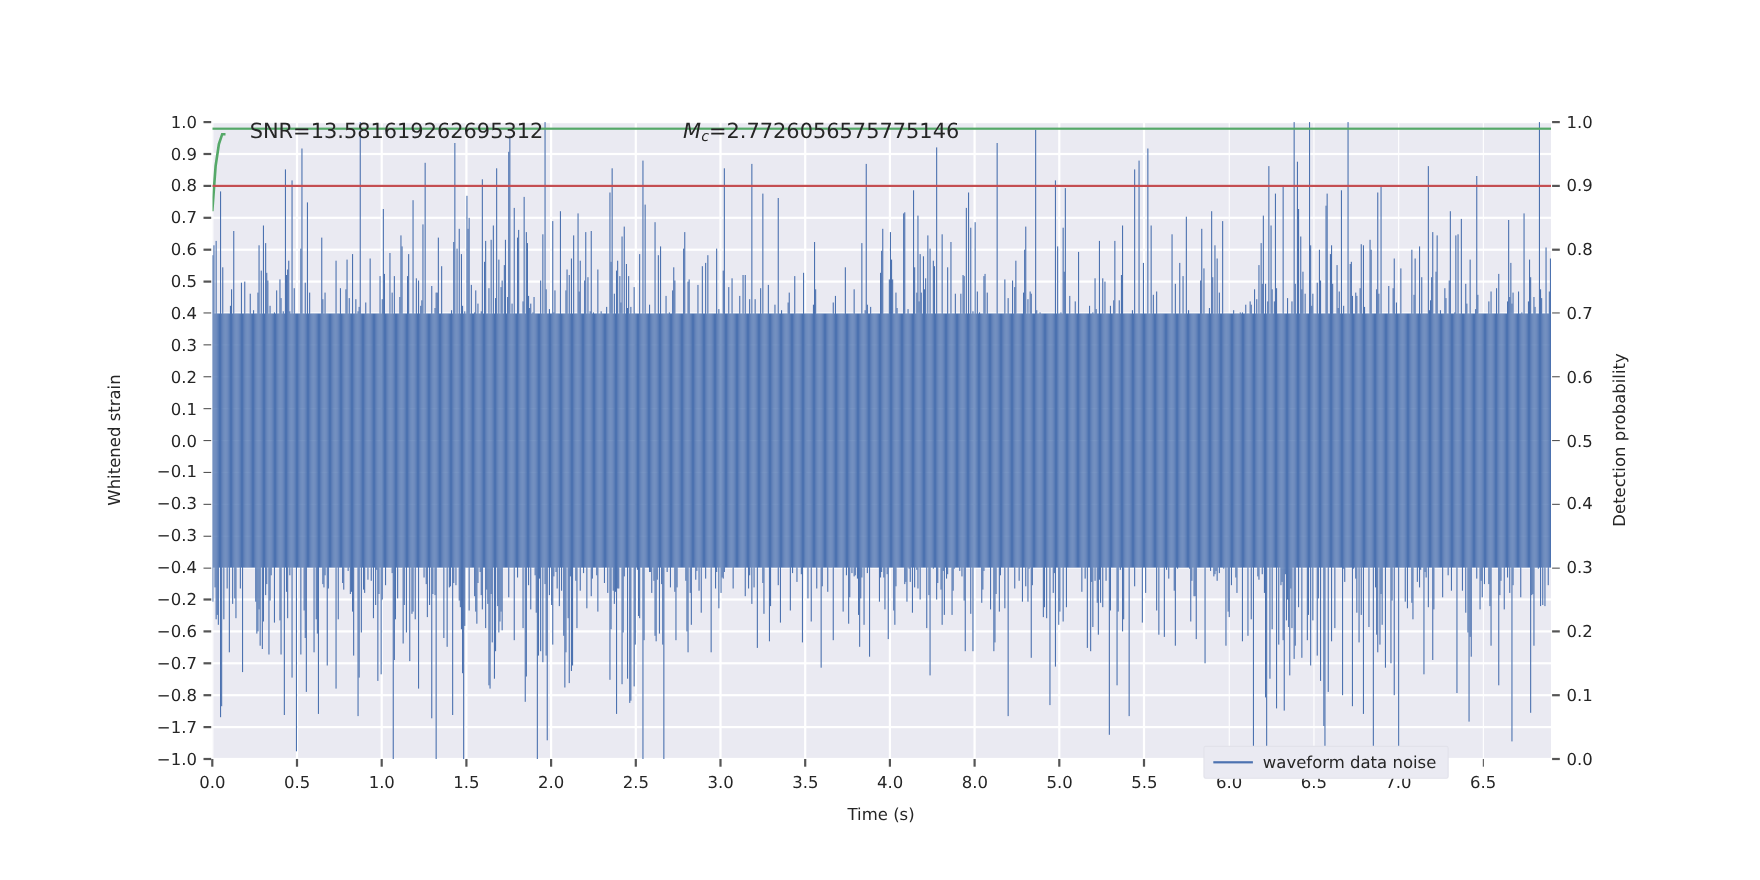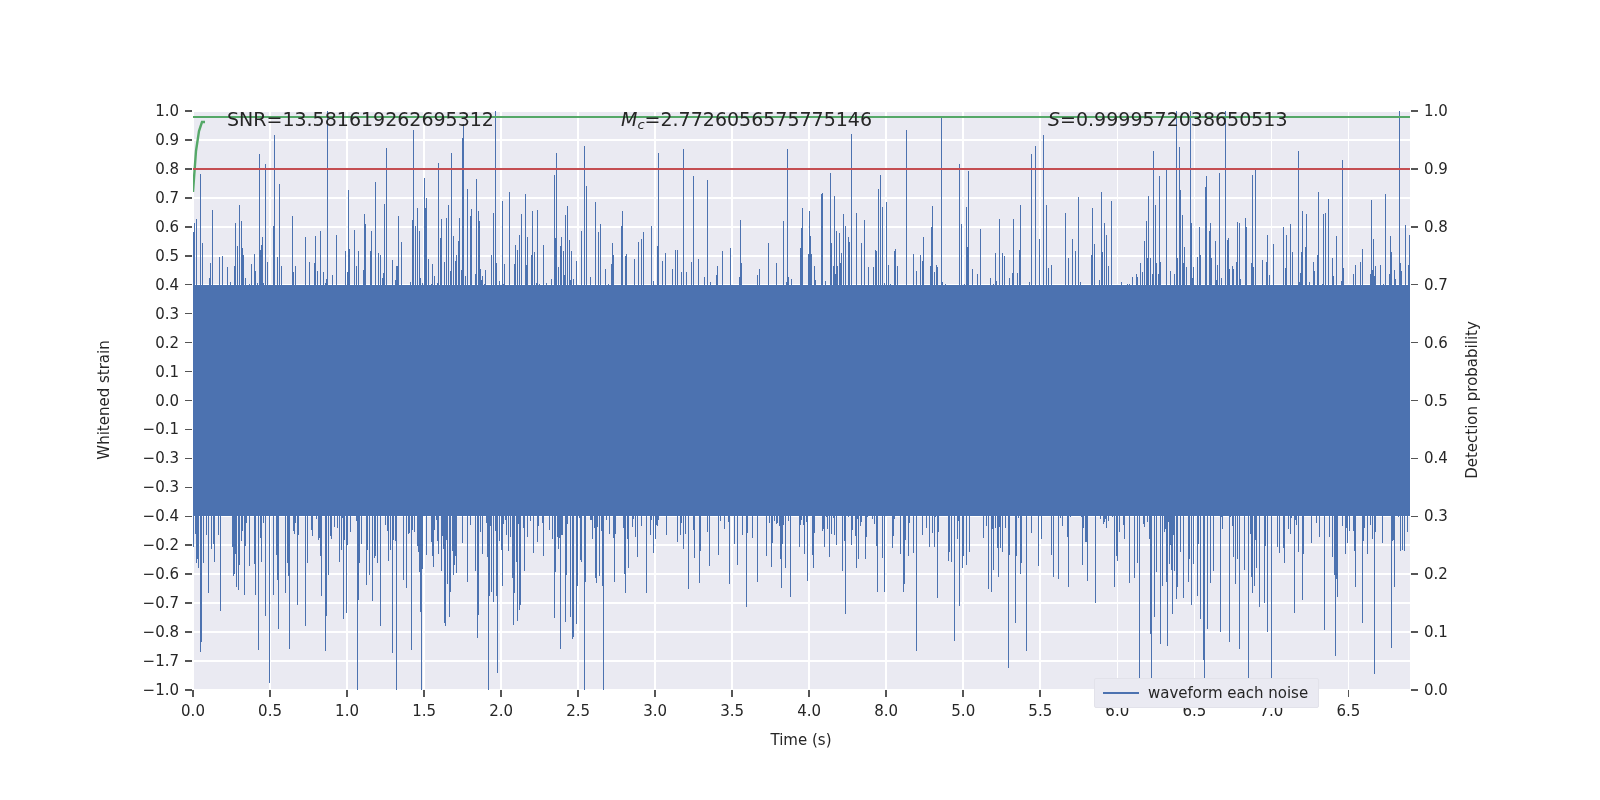--- a/index.html
+++ b/index.html
@@ -1349,21 +1349,20 @@
     <svg id="ramp" class="green-ramp" width="20" height="579" viewBox="0 0 20 579" preserveAspectRatio="none">
       <polyline points="0,81 3,40 6,20 9,11 12,11" fill="none" stroke="#55a868" stroke-width="2.4"></polyline>
     </svg>
     <div class="hline green" id="line-green" style="top: 5px;"></div>
     <div class="hline red" id="line-red" style="top: 56.9px;"></div>
 
     <div class="annot" id="annot-snr"><span>SNR=</span><span>13.581619262695312</span></div>
 
     <div class="annot" id="annot-mc"><span class="it">M</span><span class="sub">c</span><span>=</span><span>2.7726056575775146</span></div>
 
-    <div class="annot" id="annot-s"><span class="it">S</span><span>=</span><span>0.9999572038650513</span></div>
   </div>
 
   <div id="yticks-left">
       <div class="tick-mark" style="left: 185px; top: 110.2px;"></div>
       <div class="tick-lbl ytl" style="left: 123px; width: 56px; top: 111px;">1.0</div>
       <div class="tick-mark" style="left: 185px; top: 139.15px;"></div>
       <div class="tick-lbl ytl" style="left: 123px; width: 56px; top: 139.95px;">0.9</div>
       <div class="tick-mark" style="left: 185px; top: 168.1px;"></div>
       <div class="tick-lbl ytl" style="left: 123px; width: 56px; top: 168.9px;">0.8</div>
       <div class="tick-mark" style="left: 185px; top: 197.05px;"></div>
@@ -1461,16 +1460,16 @@
       <div class="xtick" style="left: 1347.58px;"></div>
       <div class="xlbl" style="left: 1348.38px;">6.5</div>
     </div>
 
   <div class="ylabel-left">Whitened strain</div>
   <div class="ylabel-right">Detection probability</div>
   <div class="xlabel">Time (s)</div>
 
   <div class="legend">
     <span class="swatch"></span>
-    <span>waveform each noise</span>
+    <span>waveform data noise</span>
   </div>
 
 </div>
 
 </body></html>

